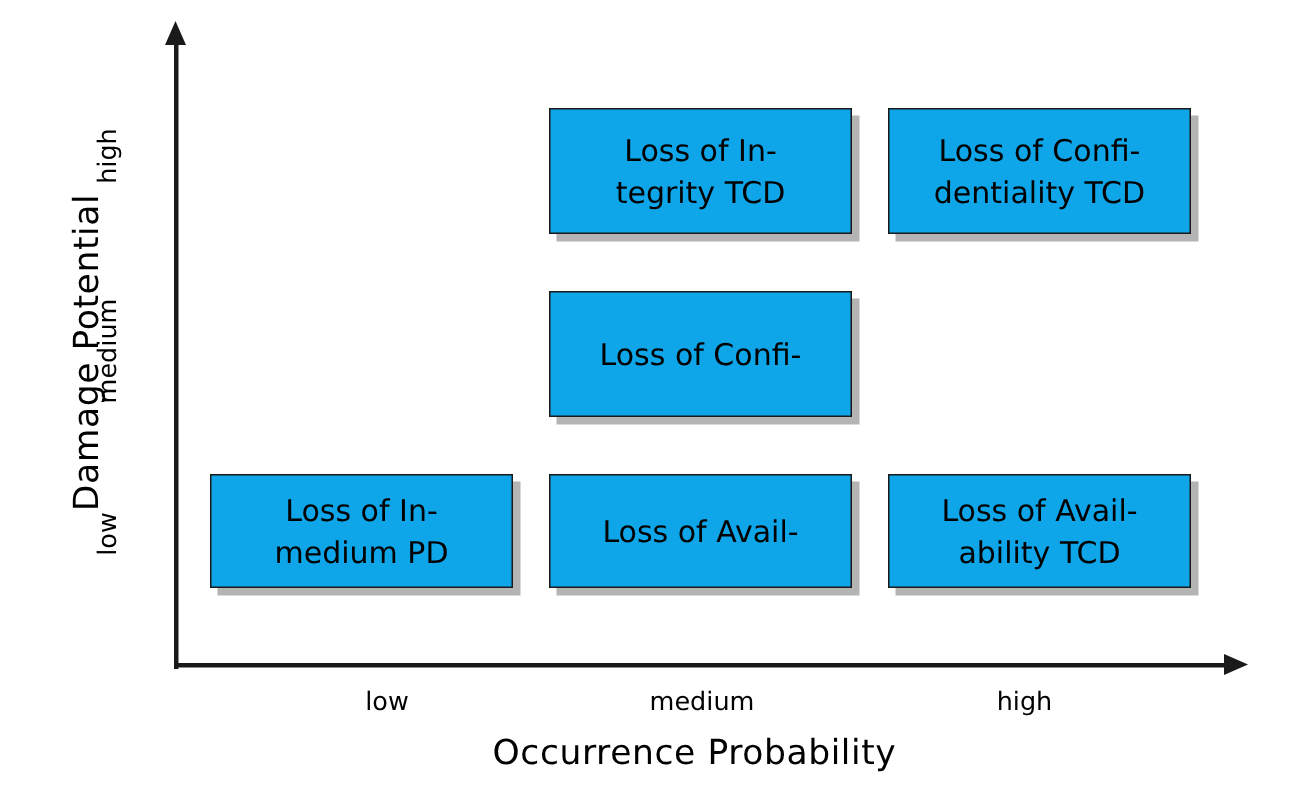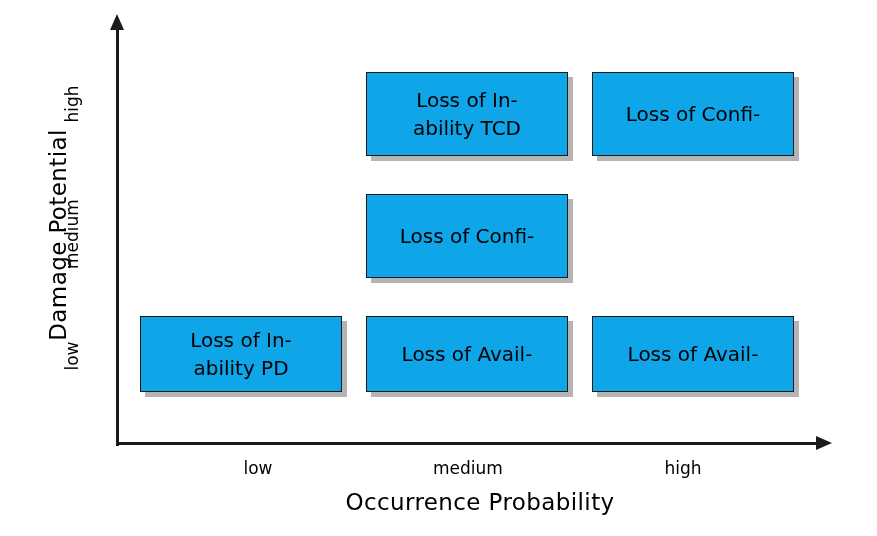--- a/index.html
+++ b/index.html
@@ -63,21 +63,21 @@
     top: 222px;
     width: 230px;
     text-align: center;
     transform: rotate(-90deg);
     font-size: 23px;
     letter-spacing: 0.4px;
     white-space: nowrap;
   }
   #x-axis-title {
     position: absolute;
-    left: 305px;
+    left: 288px;
     top: 489px;
     width: 350px;
     text-align: center;
     font-size: 23px;
     letter-spacing: 0.4px;
     white-space: nowrap;
   }
 
   
   .y-tick {
@@ -136,33 +136,35 @@
     </div>
   <div id="x-ticks">
       <div class="x-tick" style="left: 188px; top: 458px;">low</div>
       <div class="x-tick" style="left: 398px; top: 458px;">medium</div>
       <div class="x-tick" style="left: 613px; top: 458px;">high</div>
     </div>
 
   <div id="cells">
       <div class="cell-box" style="left: 366px; top: 72px; width: 202px; height: 84px;">
         <span class="cell-line">Loss of In-</span>
-        <span class="cell-line">ability TCD</span>
+        <span class="cell-line">tegrity TCD</span>
       </div>
       <div class="cell-box" style="left: 592px; top: 72px; width: 202px; height: 84px;">
         <span class="cell-line">Loss of Confi-</span>
+        <span class="cell-line">dentiality TCD</span>
       </div>
       <div class="cell-box" style="left: 366px; top: 194px; width: 202px; height: 84px;">
         <span class="cell-line">Loss of Confi-</span>
       </div>
       <div class="cell-box" style="left: 140px; top: 316px; width: 202px; height: 76px;">
         <span class="cell-line">Loss of In-</span>
-        <span class="cell-line">ability PD</span>
+        <span class="cell-line">medium PD</span>
       </div>
       <div class="cell-box" style="left: 366px; top: 316px; width: 202px; height: 76px;">
         <span class="cell-line">Loss of Avail-</span>
       </div>
       <div class="cell-box" style="left: 592px; top: 316px; width: 202px; height: 76px;">
         <span class="cell-line">Loss of Avail-</span>
+        <span class="cell-line">ability TCD</span>
       </div>
     </div>
 
 </div>
 
 </body></html>

